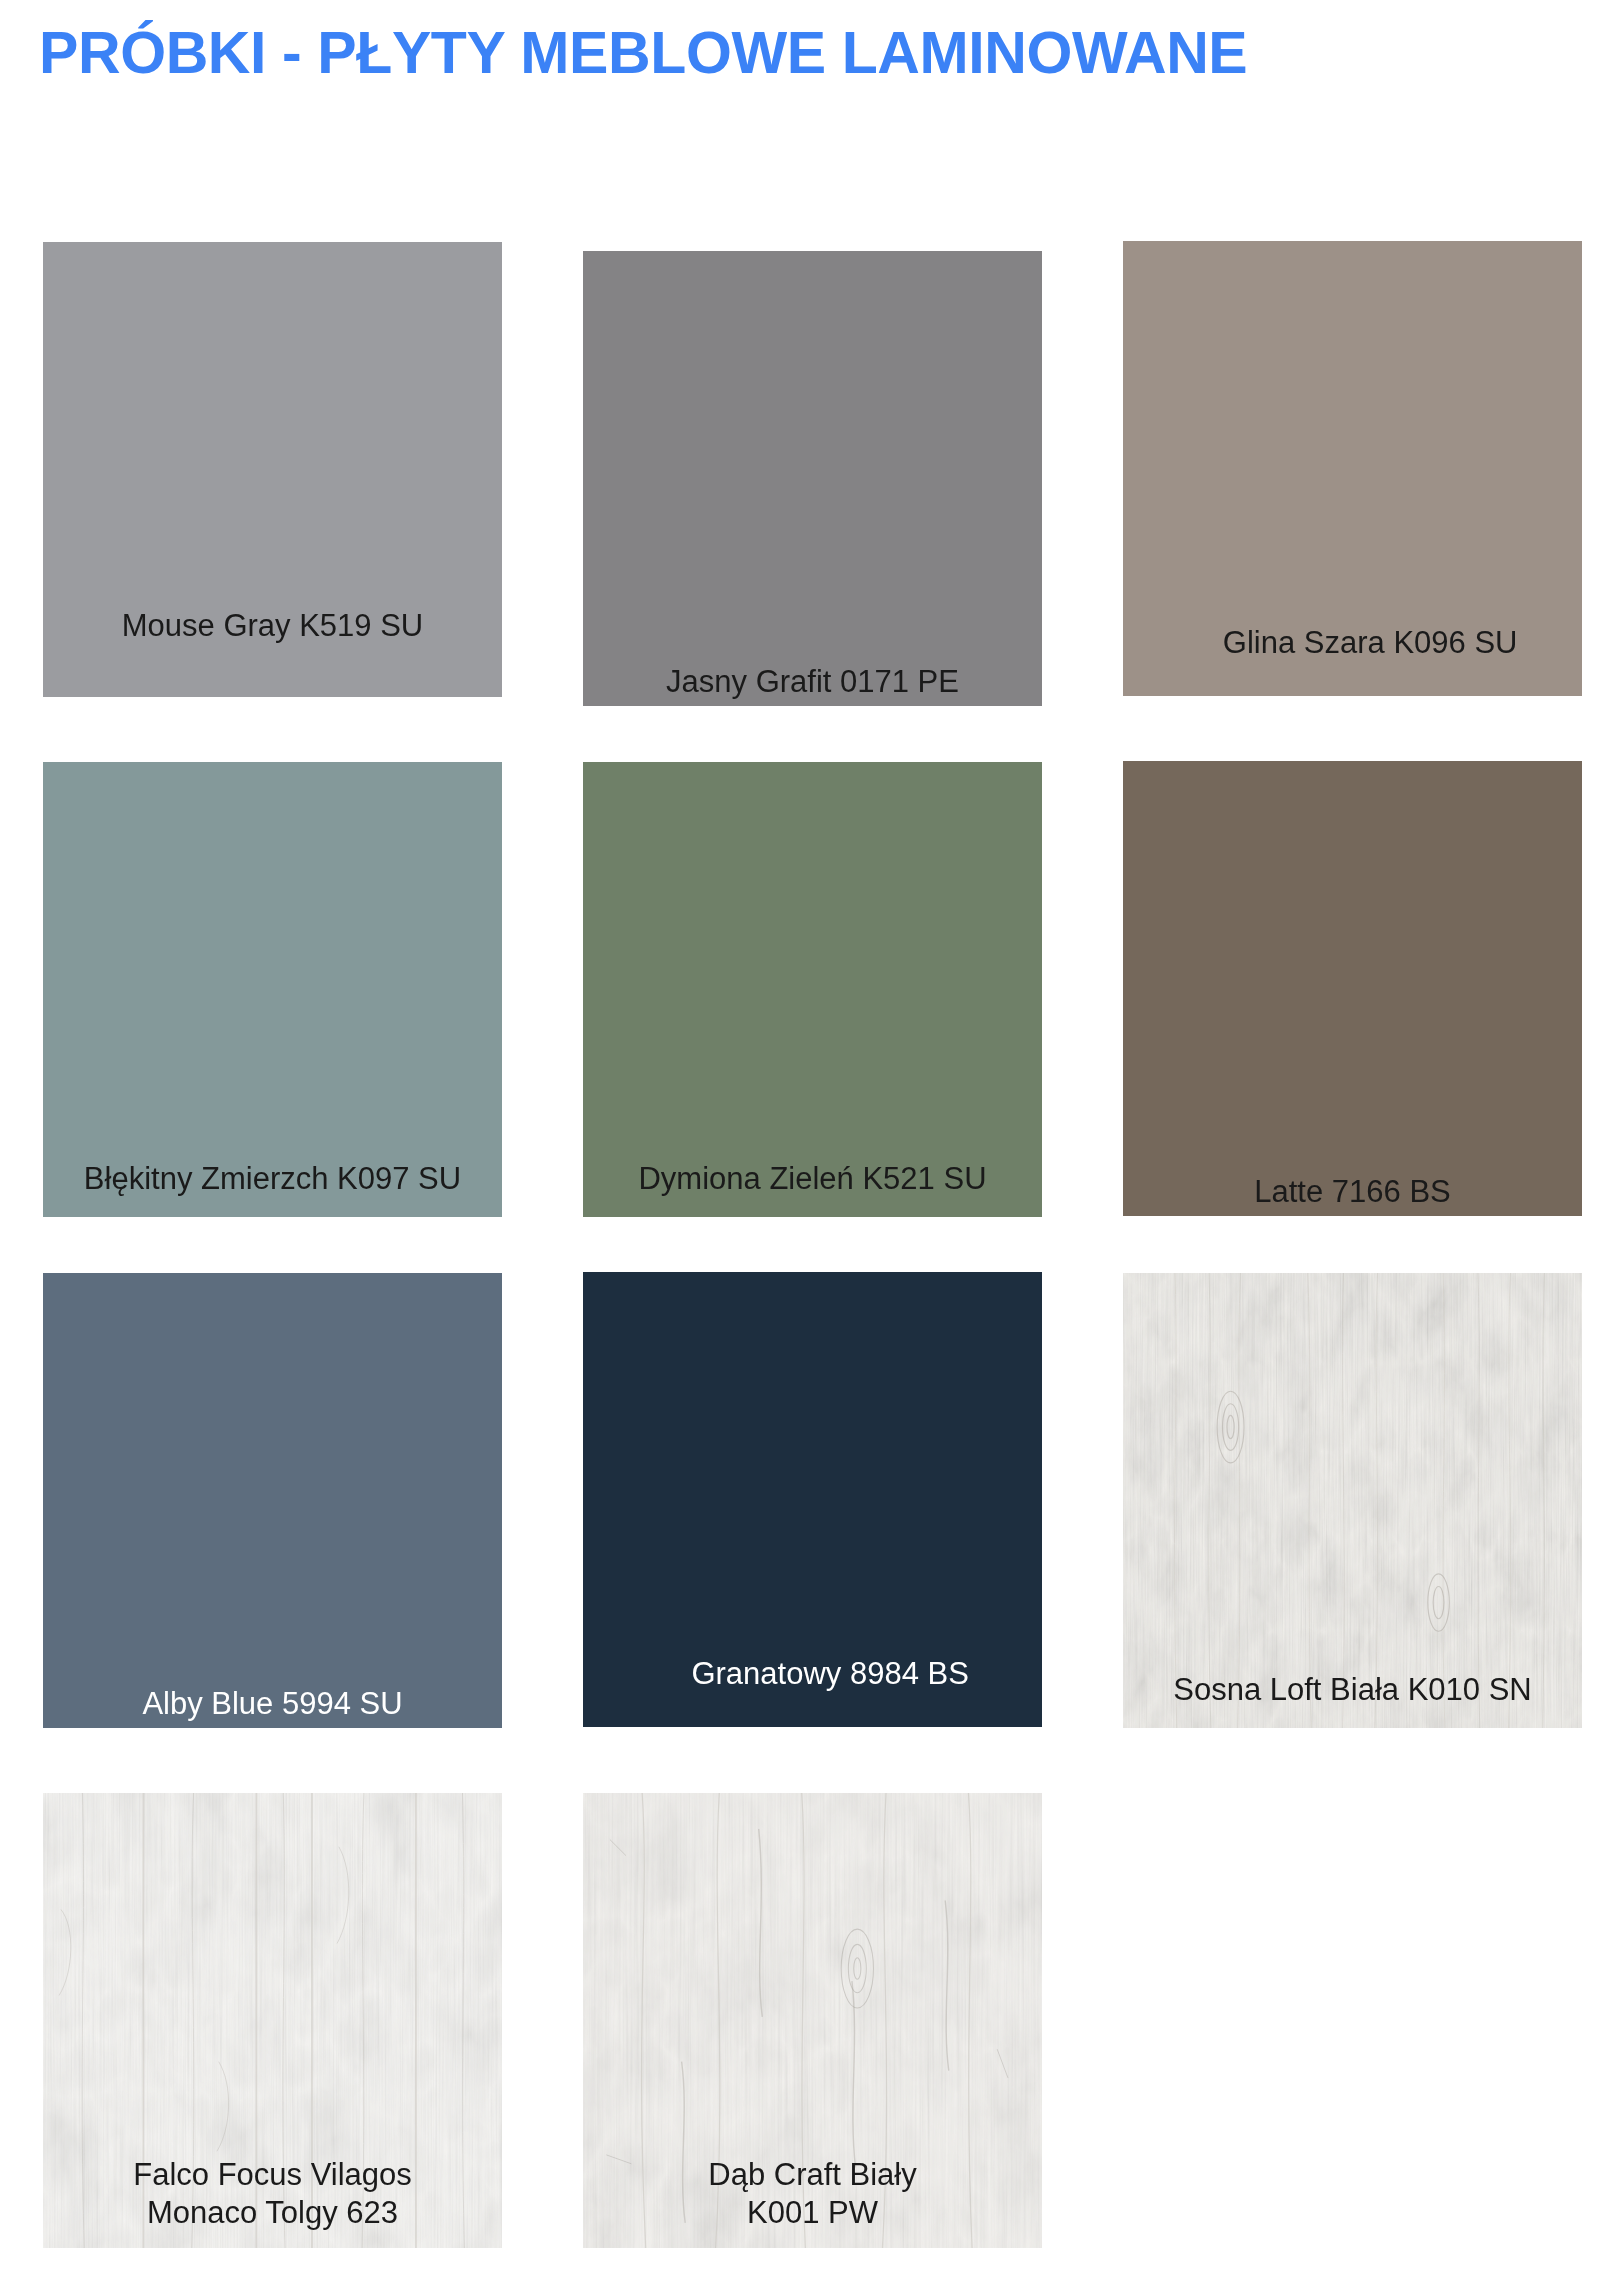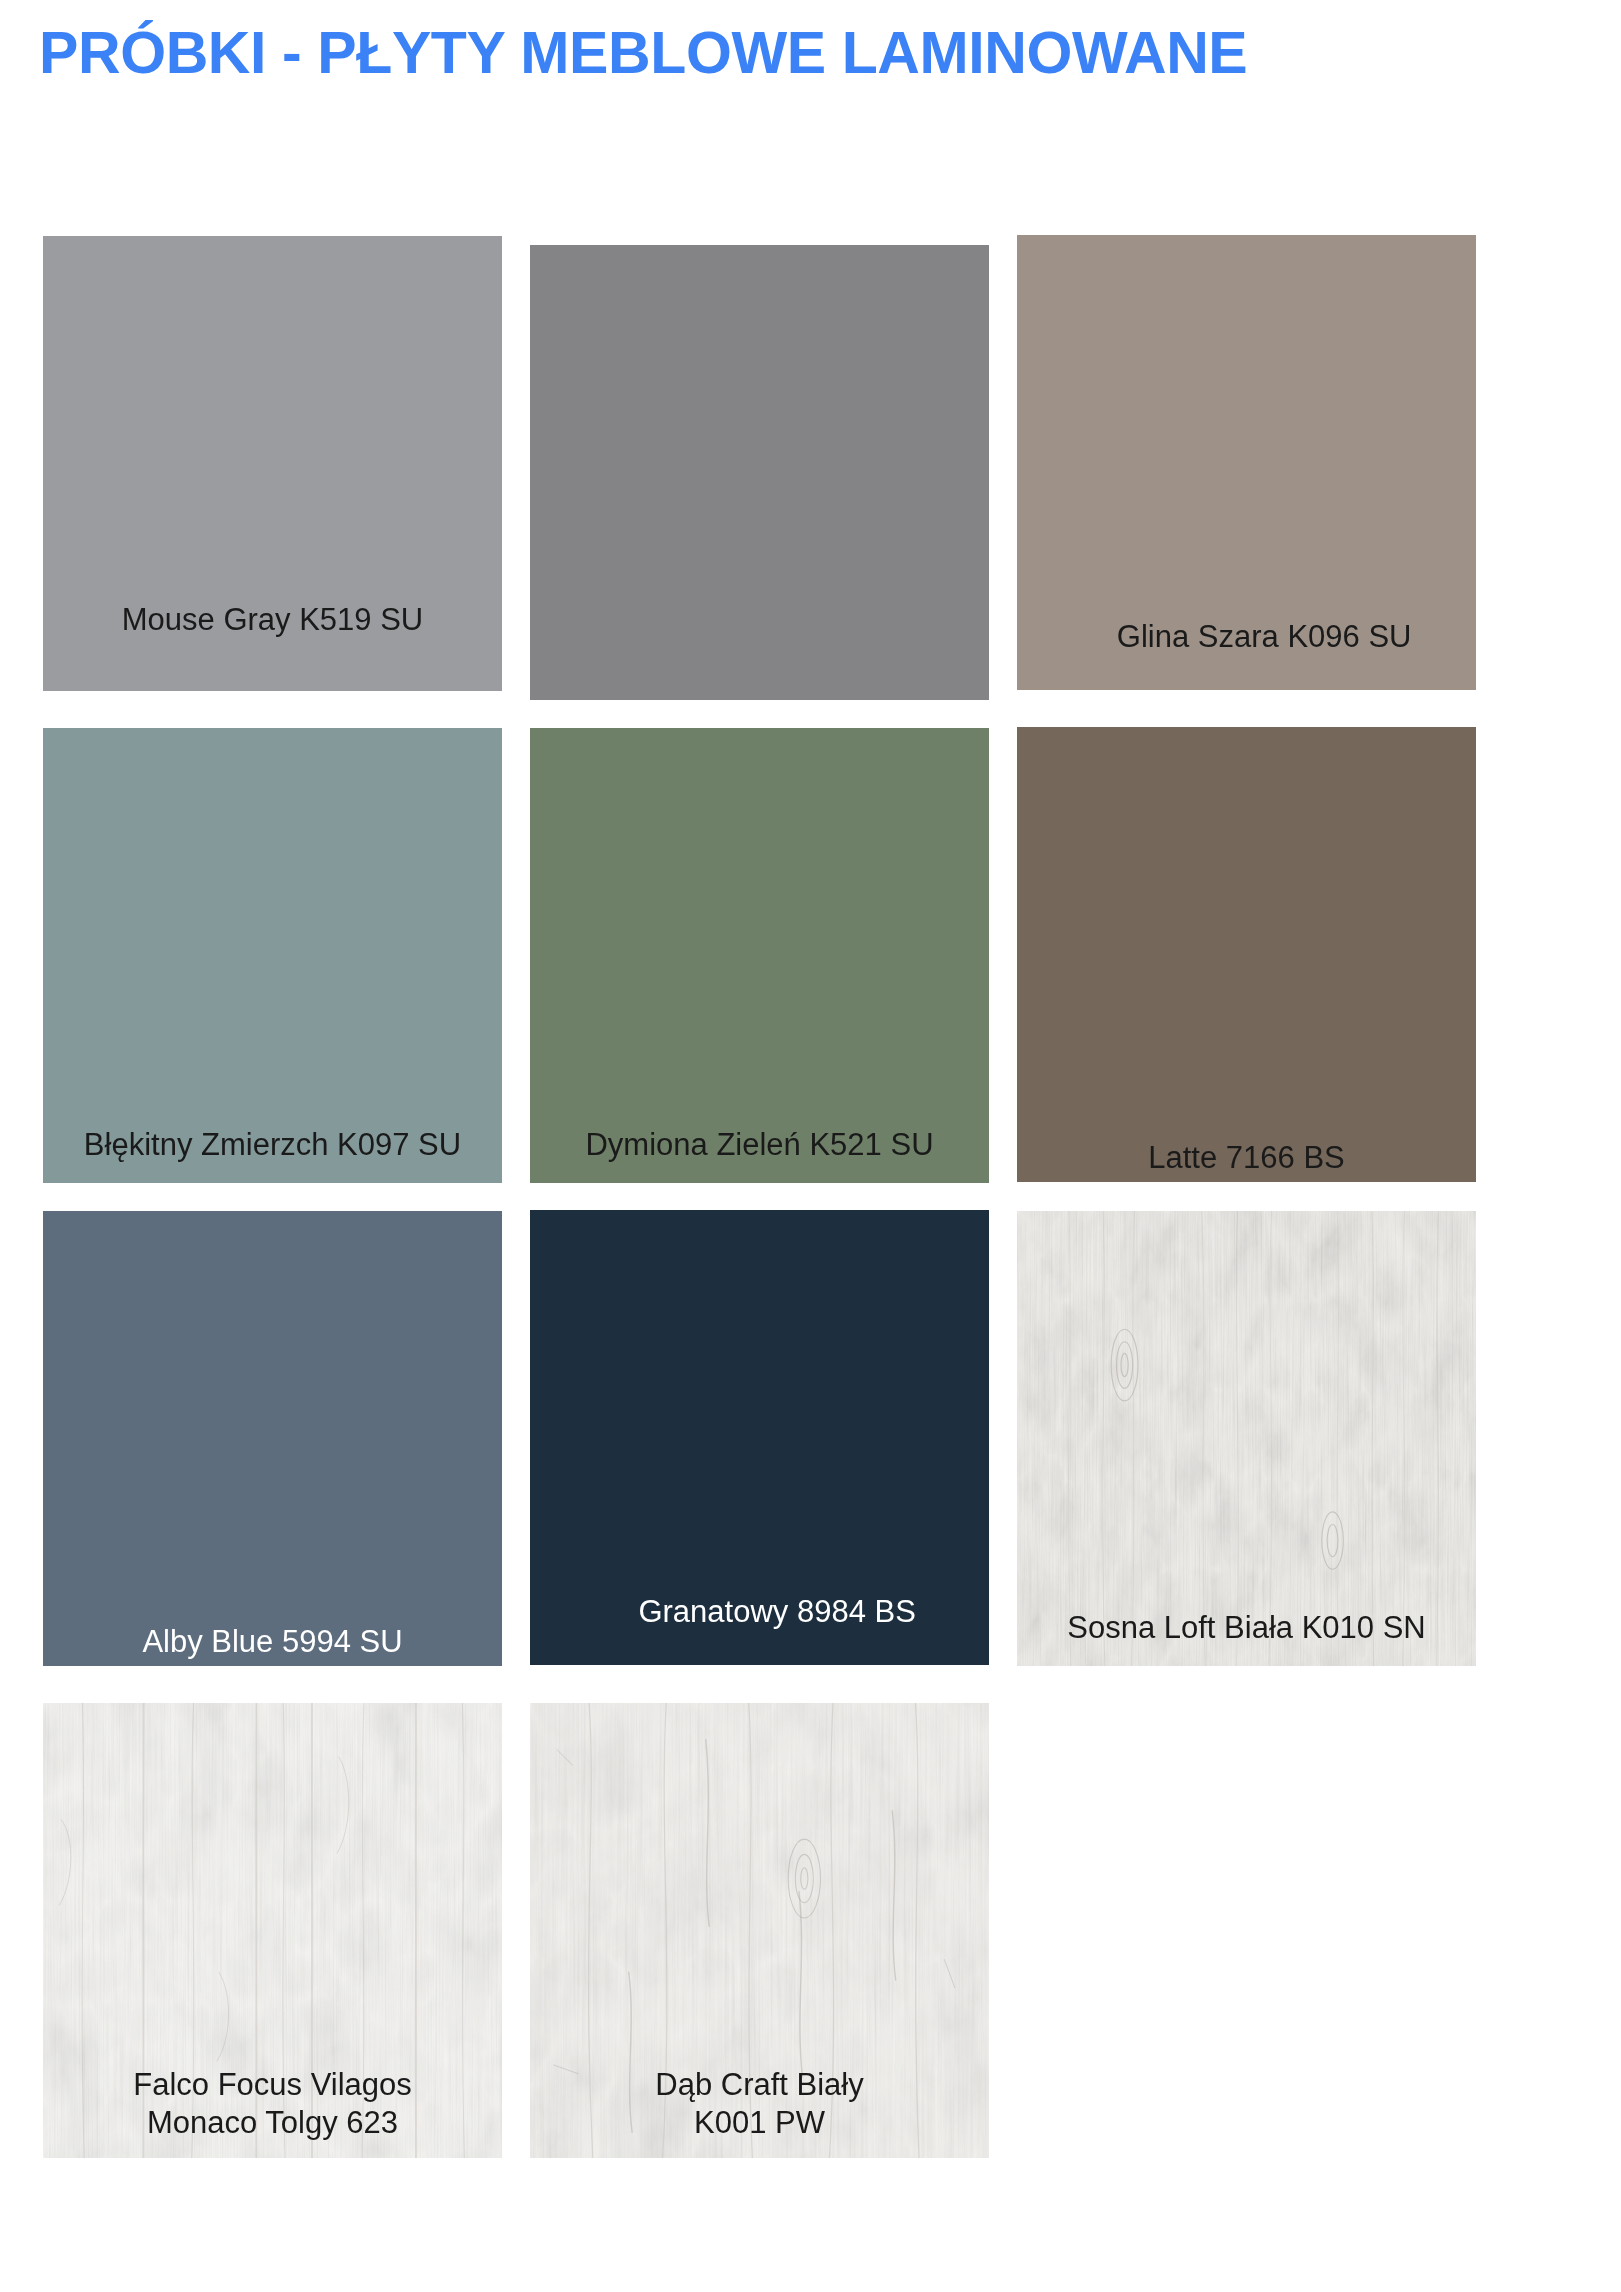--- a/index.html
+++ b/index.html
@@ -34,27 +34,26 @@
     letter-spacing: -0.4px;
     color: #3b82f6;
     line-height: 1.05;
     white-space: nowrap;
   }
 
   
   .grid {
     position: absolute;
     left: 43px;
-    top: 236px;
+    top: 242px;
     width: 1535px;
     display: grid;
     grid-template-columns: 459px 459px 459px;
     column-gap: 81px;
     row-gap: 56px;
-    gap: 28px;
   }
 
   .swatch {
     position: relative;
     width: 459px;
     height: 455px;
     overflow: hidden;
     box-sizing: border-box;
   }
 
@@ -114,20 +113,21 @@
       </div>
       <div class="swatch-label lbl-up-lg">Mouse Gray K519 SU</div>
     </div>
 
     <div class="swatch offset-b">
       <div class="swatch-fill">
         <svg viewBox="0 0 512 508" preserveAspectRatio="none" aria-hidden="true">
           <rect width="512" height="508" fill="#848385"></rect>
         </svg>
       </div>
+      <div class="swatch-label lbl-down">Jasny Grafit 0171 PE</div>
     </div>
 
     <div class="swatch offset-c">
       <div class="swatch-fill">
         <svg viewBox="0 0 512 508" preserveAspectRatio="none" aria-hidden="true">
           <rect width="512" height="508" fill="#9d9188"></rect>
         </svg>
       </div>
       <div class="swatch-label lbl-up-md">Glina Szara K096 SU</div>
     </div>

